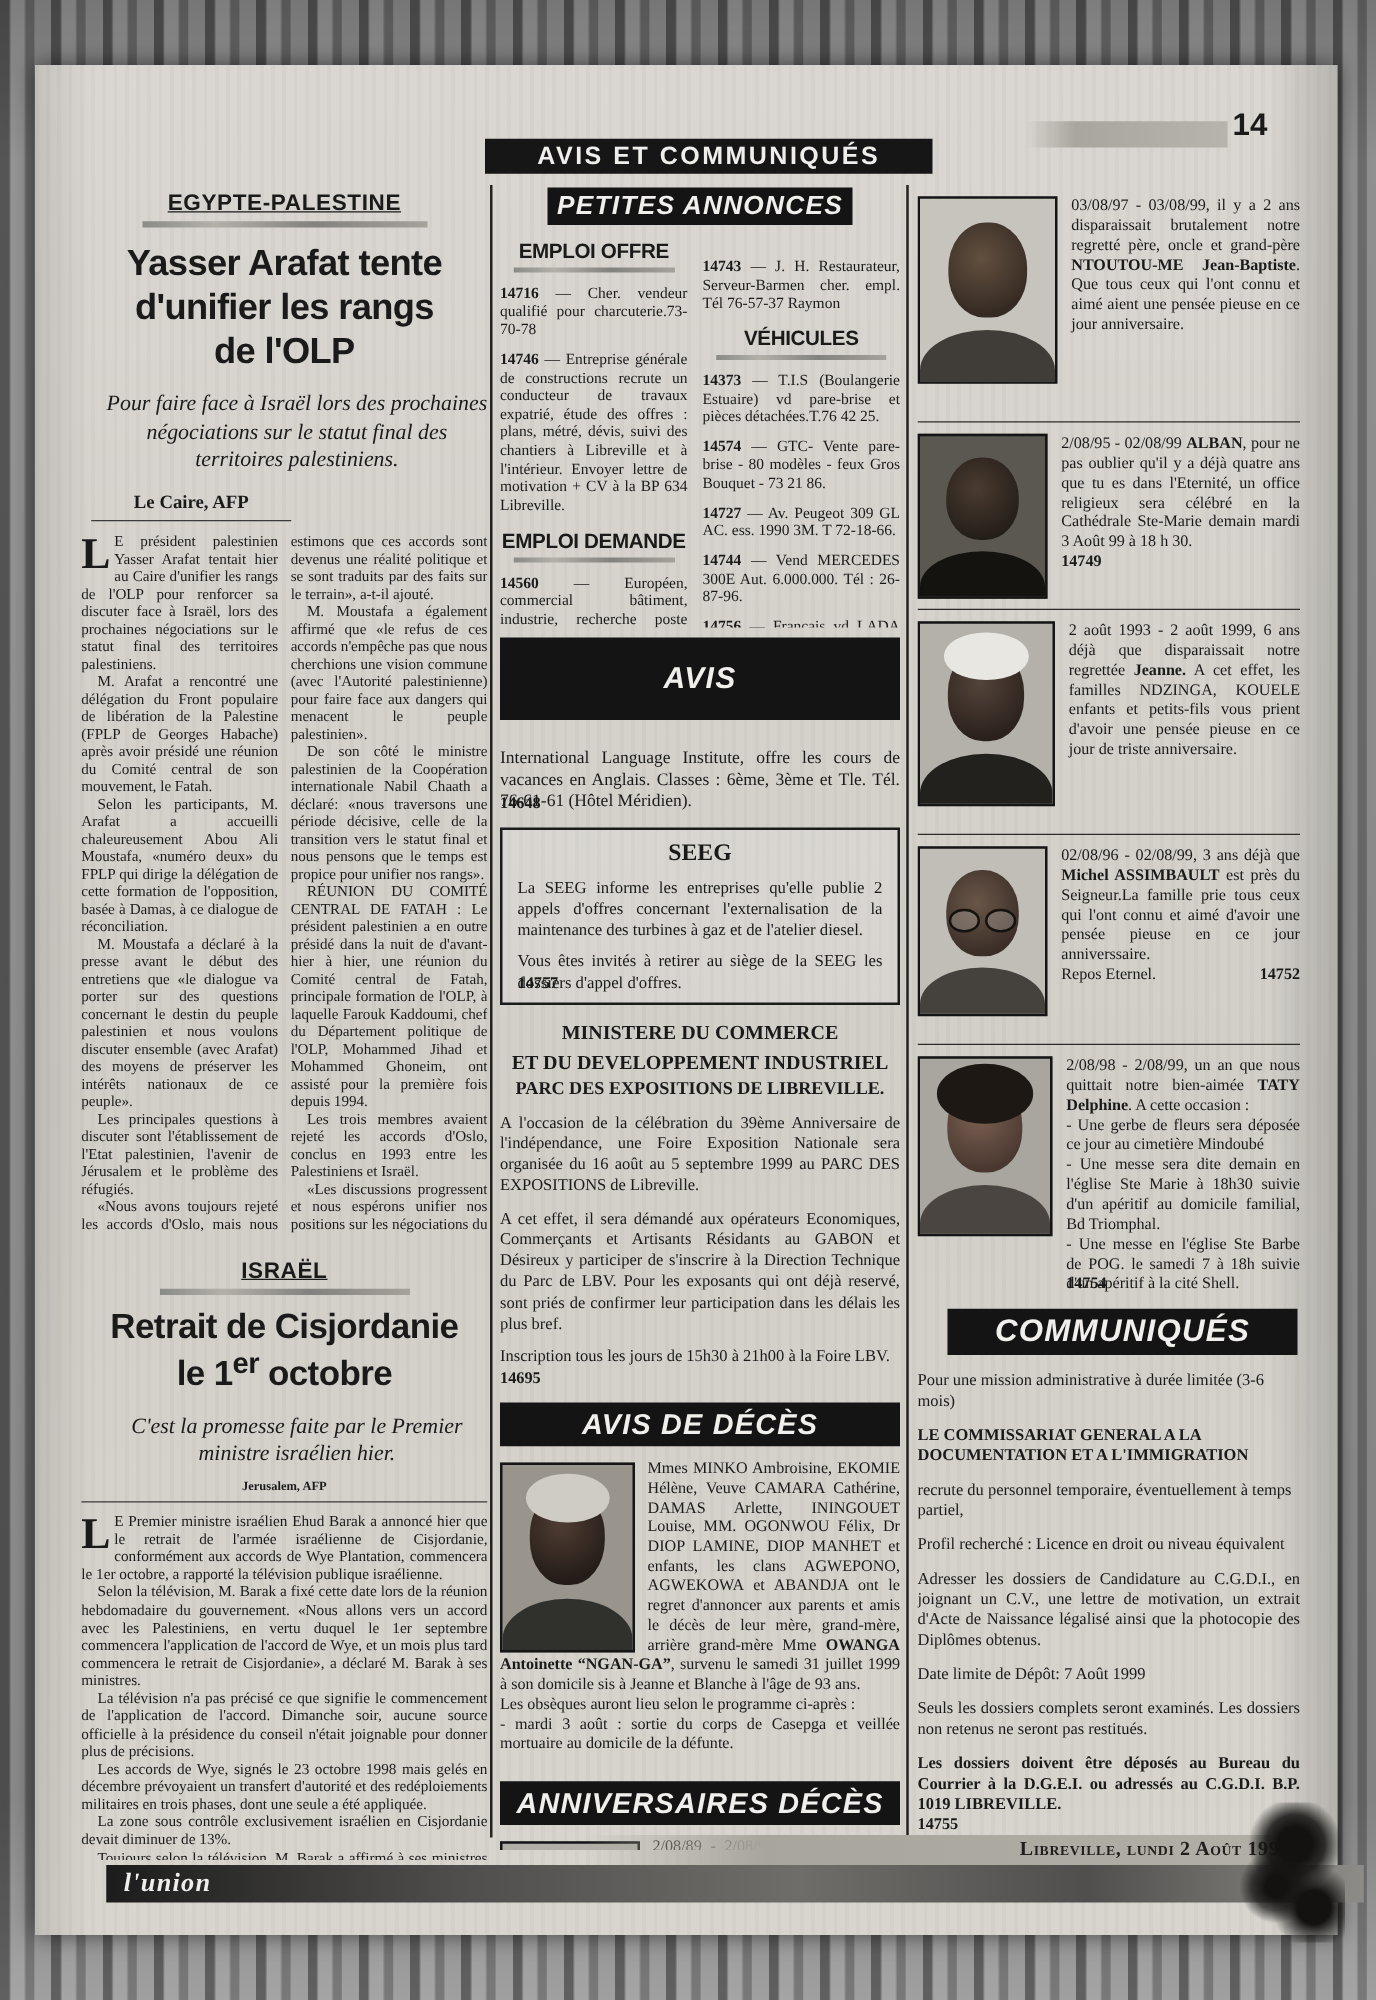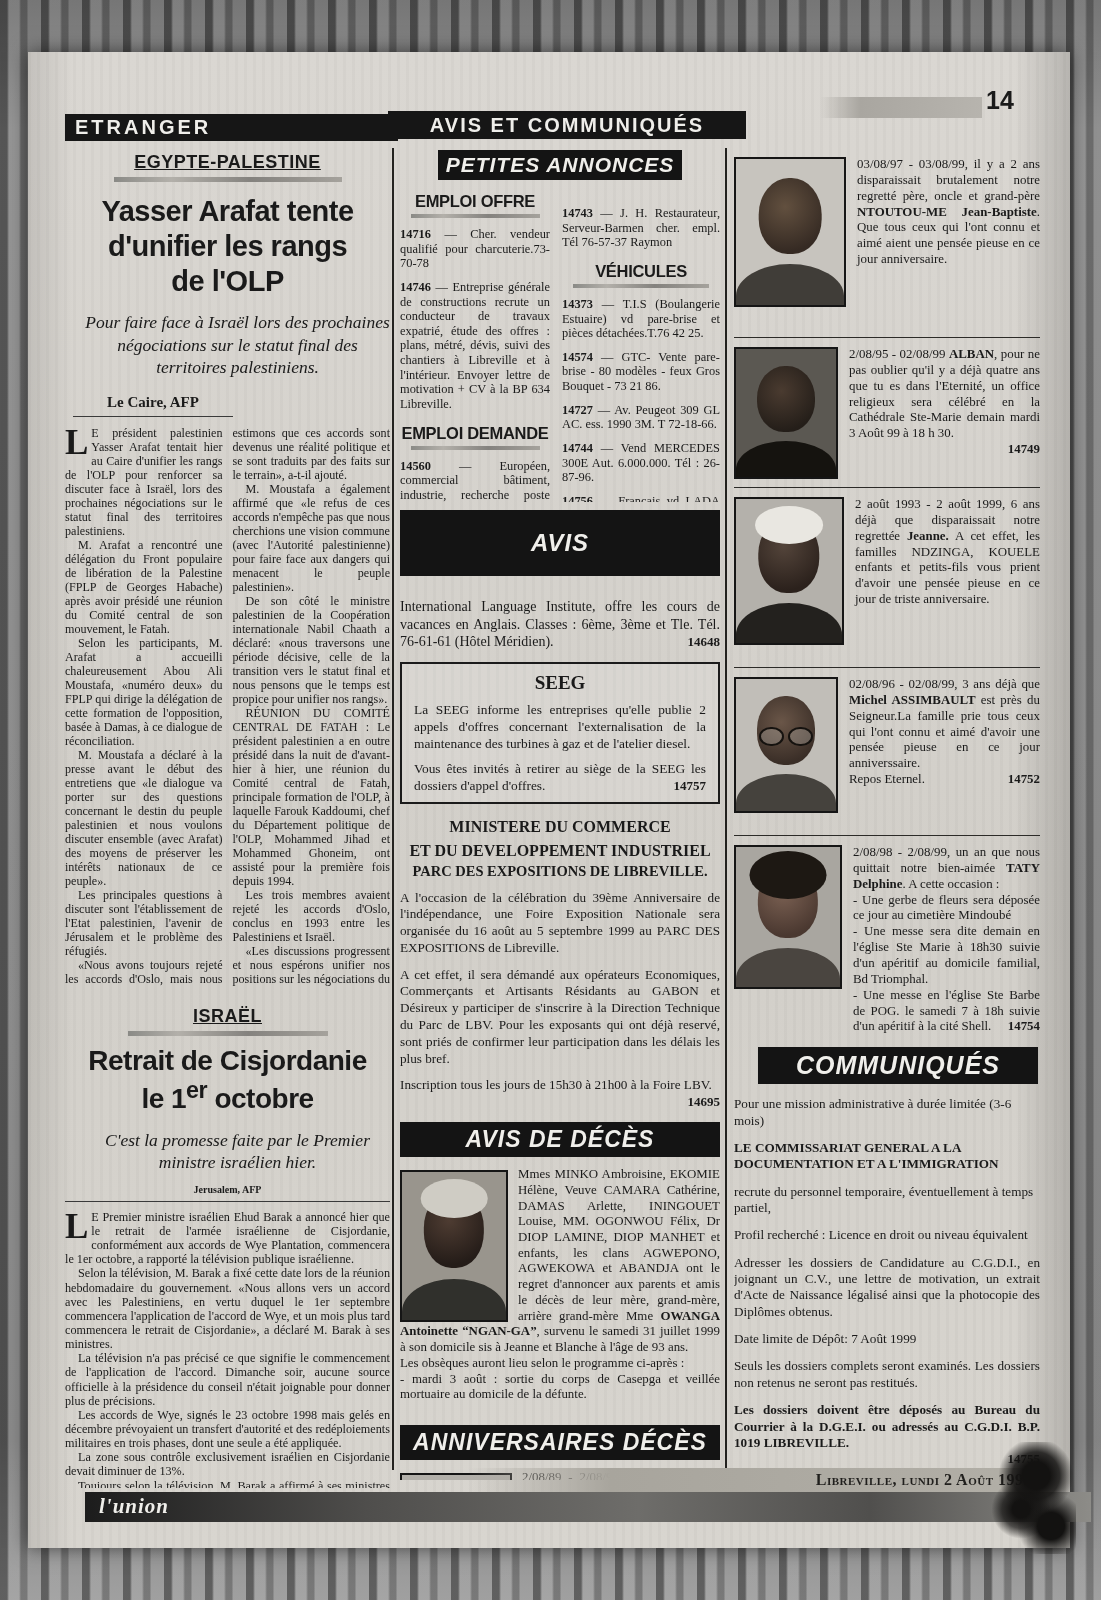--- a/index.html
+++ b/index.html
@@ -18,21 +18,21 @@
       repeating-linear-gradient(90deg, rgba(0,0,0,.025) 0 3px, rgba(0,0,0,0) 3px 9px),
       linear-gradient(180deg,#dad7d2,#d2cfc9 55%,#d8d5cf);
     box-shadow:0 0 18px rgba(0,0,0,.55);
   }
   
   .bar{background:#161616;color:#efeeea;font-family:"Liberation Sans",sans-serif;font-weight:bold;}
   .banner{background:#141414;color:#f0efeb;font-family:"Liberation Sans",sans-serif;
     font-weight:bold;font-style:italic;text-align:center;letter-spacing:1px;}
   .gbar{height:5px;background:linear-gradient(90deg,#8a8a86,#b3b0aa 25%,#84827e 60%,#a5a29c);}
   .just{text-align:justify;}
-  .ref{font-weight:bold;text-align:right;}
+  .ref{font-weight:bold;}
   .fr{float:right;font-weight:bold;}
   p{margin:0;}
   .ind{text-indent:13px;}
   
   .h-etranger{position:absolute;left:37px;top:62px;width:323px;height:27px;
     font-size:20px;letter-spacing:3px;padding-left:10px;line-height:27px;}
   .h-avis{position:absolute;left:360px;top:59px;width:358px;height:28px;
     font-size:20px;letter-spacing:2px;text-align:center;line-height:28px;}
   .graystrip{position:absolute;left:792px;top:45px;width:162px;height:21px;
     background:linear-gradient(90deg,rgba(160,157,150,0),#a9a6a0 25%,#b7b4ae);}
@@ -128,21 +128,20 @@
       radial-gradient(circle at 60% 30%, #131211 0 14%, rgba(19,18,17,.85) 24%, rgba(19,18,17,0) 38%),
       radial-gradient(circle at 45% 60%, #131211 0 10%, rgba(19,18,17,.7) 22%, rgba(19,18,17,0) 34%),
       radial-gradient(circle at 75% 75%, #131211 0 12%, rgba(19,18,17,0) 30%);
   }
 </style>
 </head>
 <body>
 
 <div class="paper">
 
-  <div class="bar h-etranger">ETRANGER</div>
   <div class="bar h-avis">AVIS ET COMMUNIQUÉS</div>
   <div class="graystrip"></div>
   <div class="pagenum">14</div>
 
   <div class="vline vl1"></div>
   <div class="vline vl2"></div>
 
   <div class="col-left">
     <div class="kicker">EGYPTE-PALESTINE</div>
     <div class="gbar kbar"></div>

